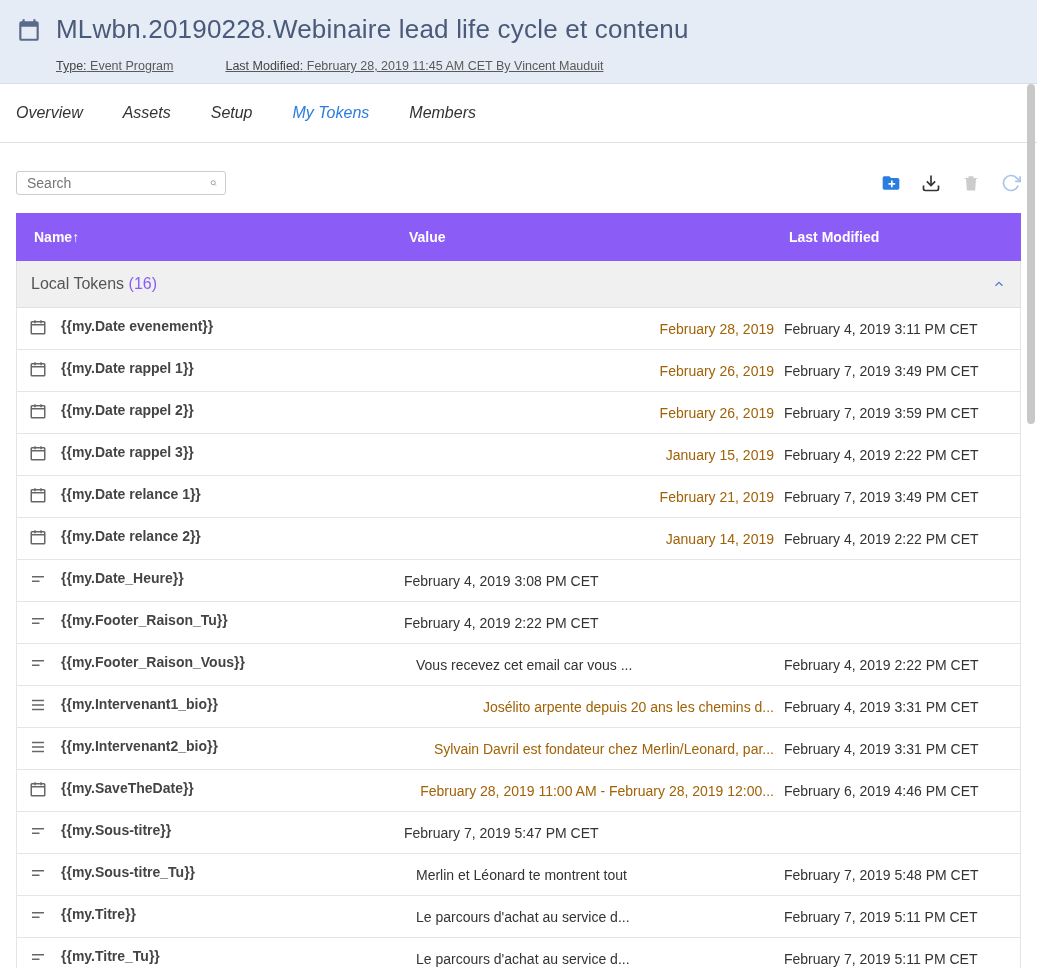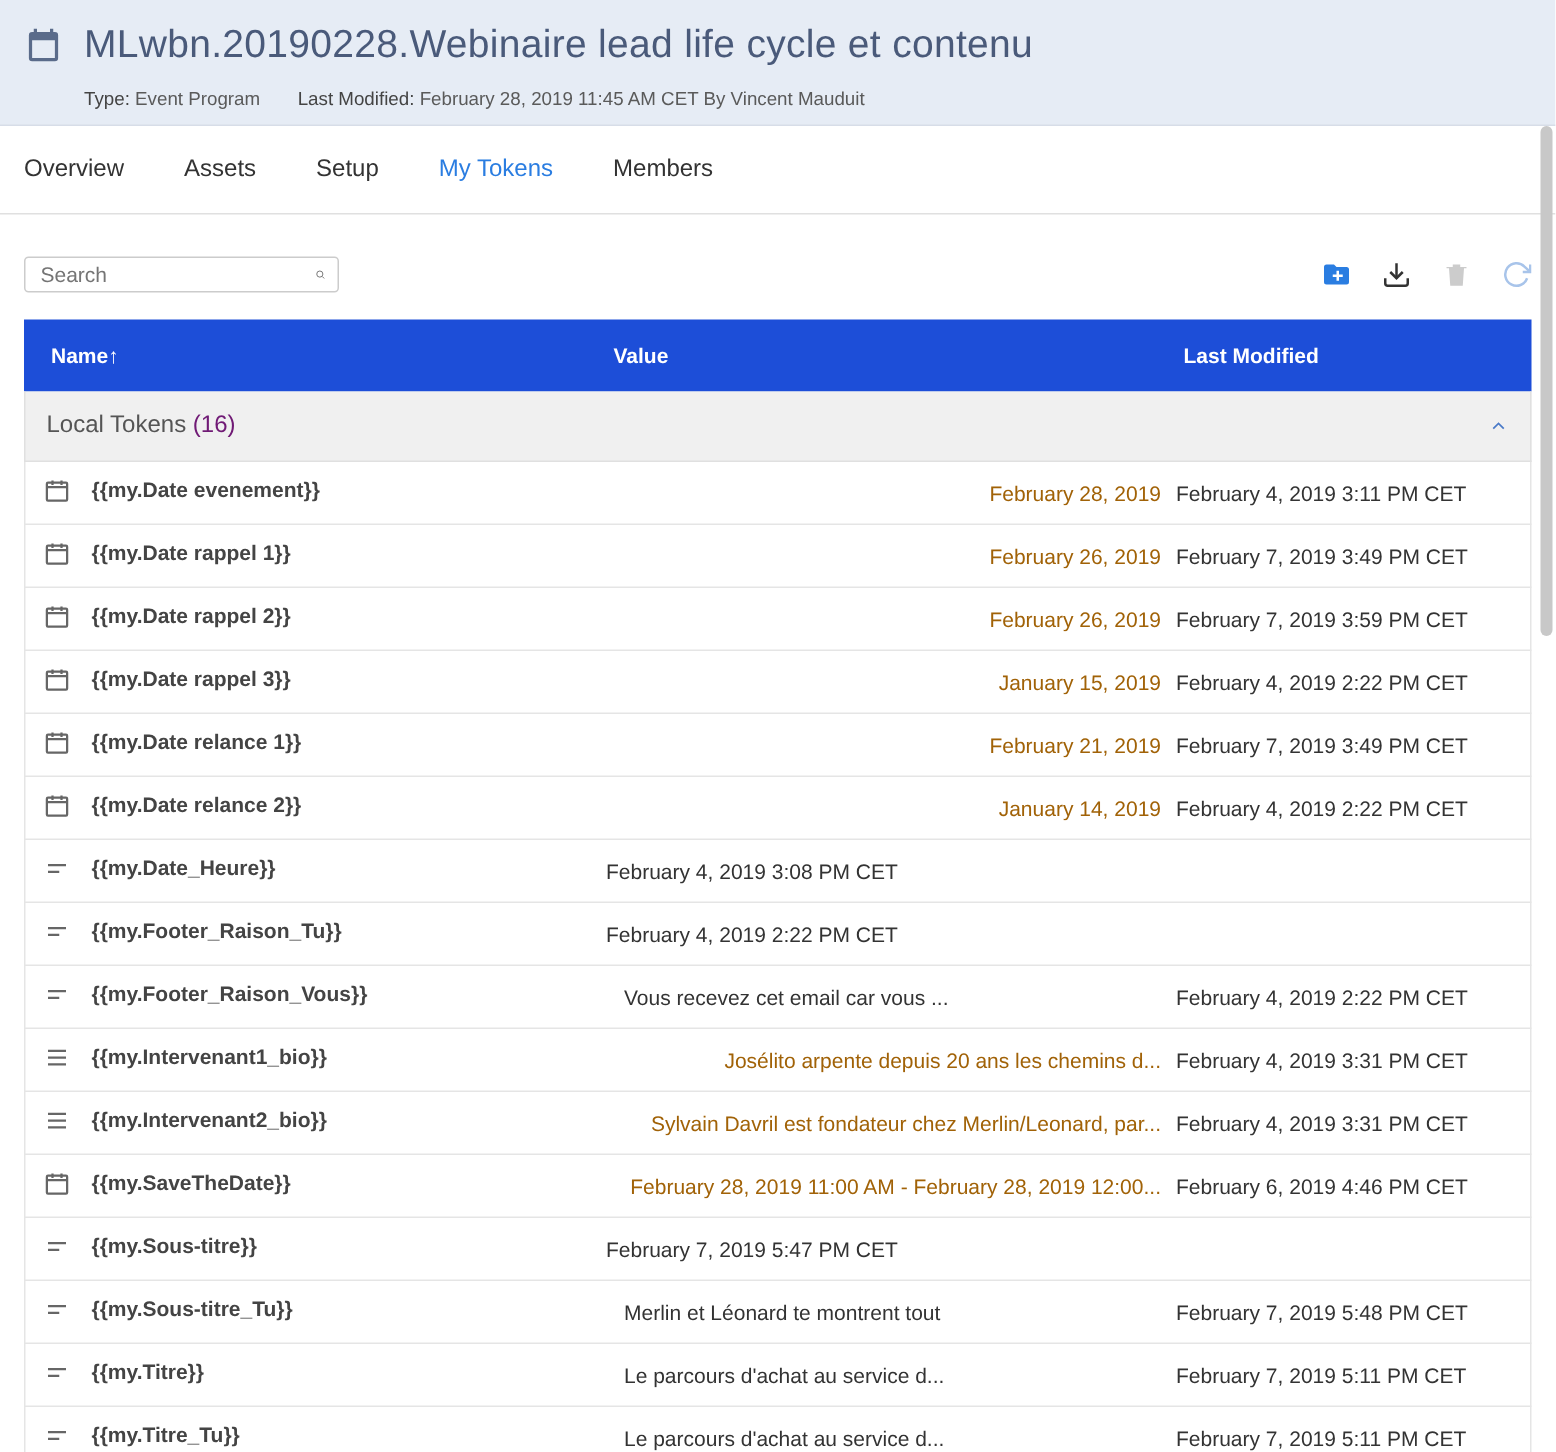--- a/index.html
+++ b/index.html
@@ -30,36 +30,38 @@
     font-weight: 400;
     color: #4a5a7a;
     letter-spacing: 0.2px;
   }
   .meta-row {
     margin-top: 14px;
     margin-left: 40px;
     font-size: 12.5px;
     color: #5a5a5a;
     display:flex;
-    gap:25px;
+    gap:52px;
+    text-decoration:underline;
   }
   .meta-label { color:#444; }
   .tabs {
     display: flex;
     gap: 40px;
     padding: 0 16px;
     border-bottom: 1px solid #e0e0e0;
     background:#fff;
   }
   .tab {
     padding: 20px 0 18px 0;
     font-size: 16px;
     color: #333;
     cursor: pointer;
     border-bottom: 2px solid transparent;
+    font-style: italic;
   }
   .tab.active {
     color: #2a7de1;
   }
   .content {
     padding: 28px 16px 0 16px;
   }
   .toolbar {
     display: flex;
     align-items: center;
@@ -82,39 +84,39 @@
     font-size:14px;
     color:#666;
   }
   .tool-icons {
     display:flex;
     align-items:center;
     gap:20px;
   }
   .tool-icons svg { width:20px; height:20px; }
   .table-header {
-    background:#1d4ed8;
+    background:#8b5cf6;
     color:#fff;
     display:flex;
     padding: 16px 18px;
     font-size:14px;
     font-weight:600;
   }
   .group-header {
     background:#f0f0f0;
     border:1px solid #e0e0e0;
     border-top:none;
     display:flex;
     align-items:center;
     justify-content:space-between;
     padding: 14px 14px;
     font-size:16px;
     color:#555;
   }
-  .count { color:#701a75; }
+  .count { color:#8b5cf6; }
   .row {
     display:flex;
     align-items:center;
     border:1px solid #e5e5e5;
     border-top:none;
     padding: 10px 12px;
     min-height:40px;
   }
   .col-name { flex:0 0 375px; display:flex; align-items:flex-start; gap:14px; }
   .col-value { flex:0 0 380px; padding-right:10px; overflow:hidden; text-overflow:ellipsis; white-space:nowrap;}

